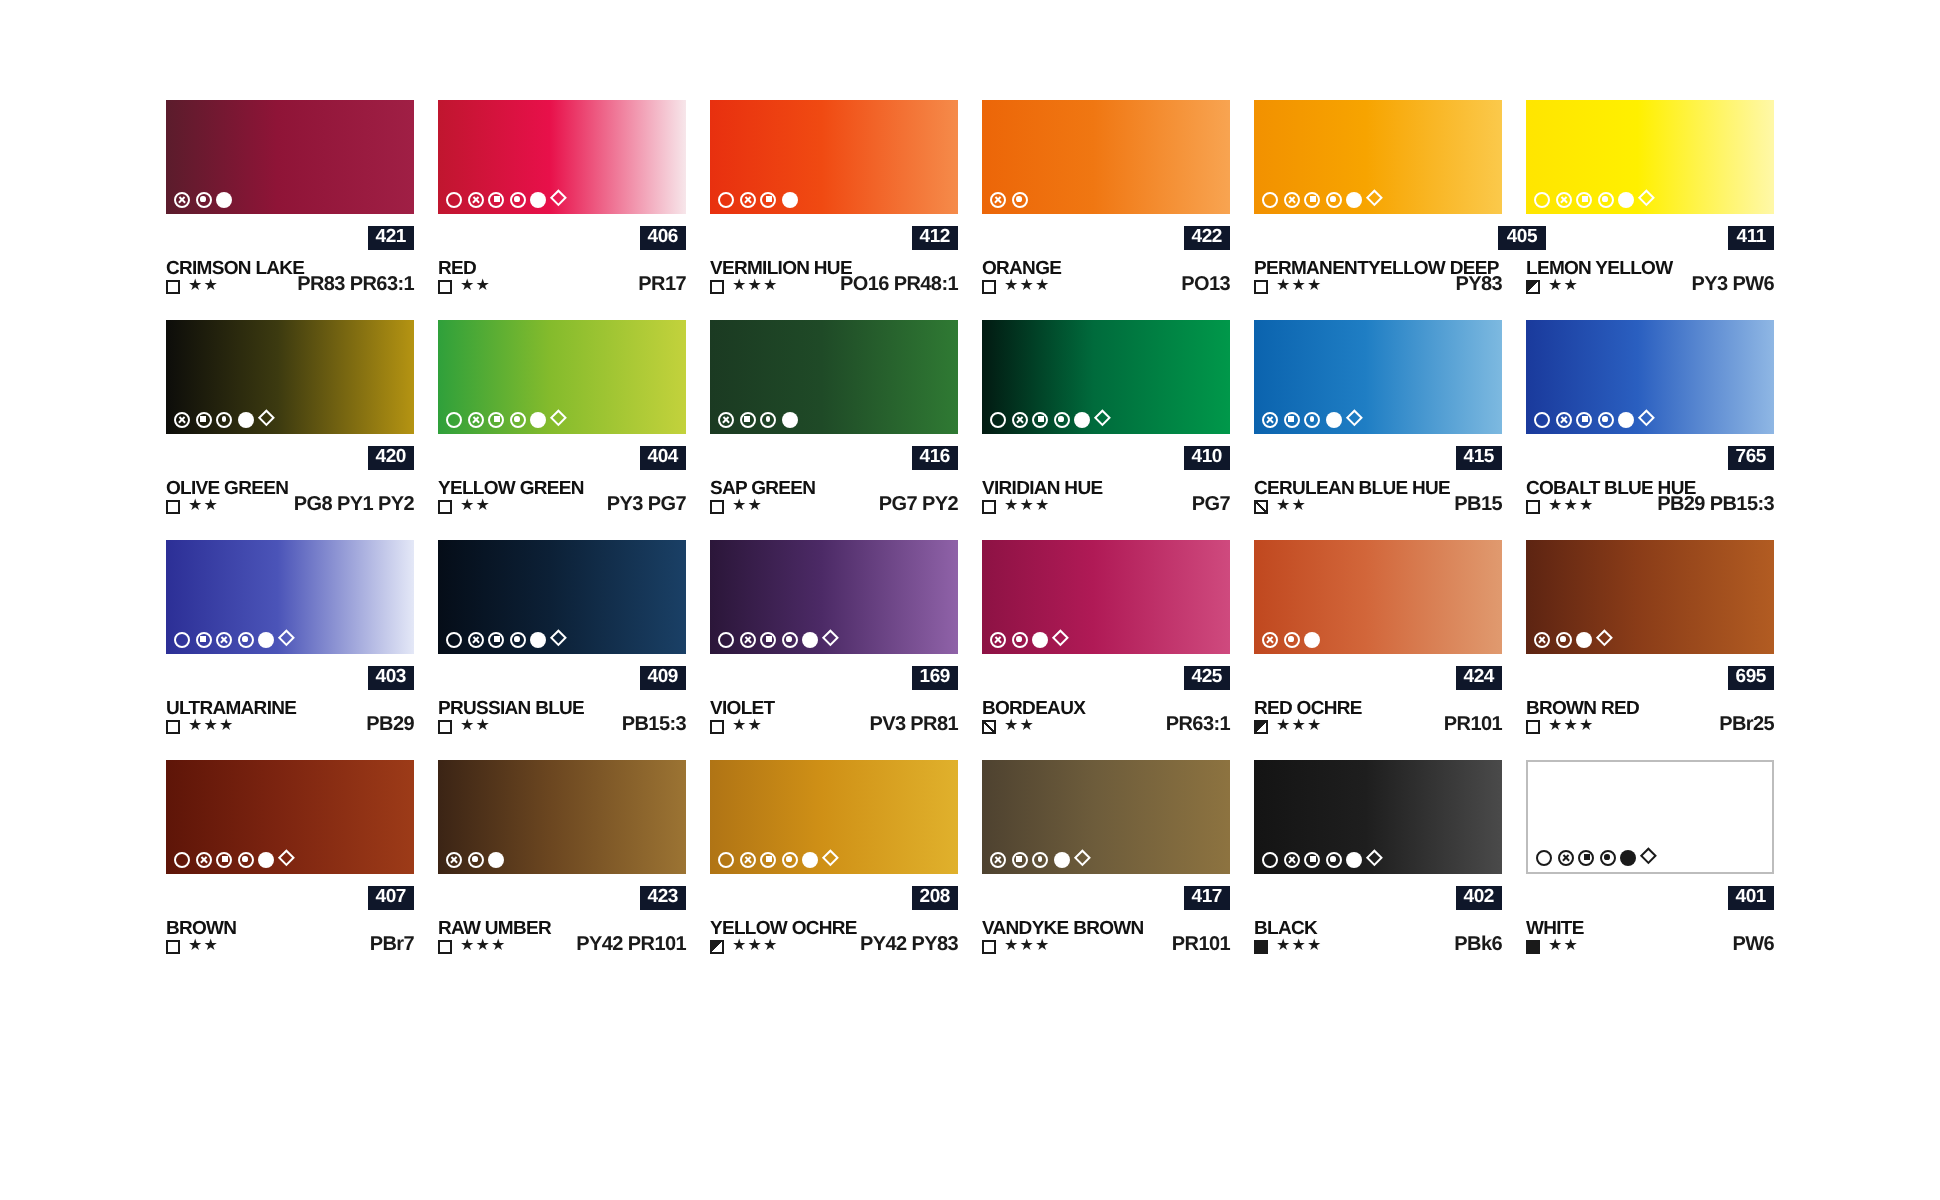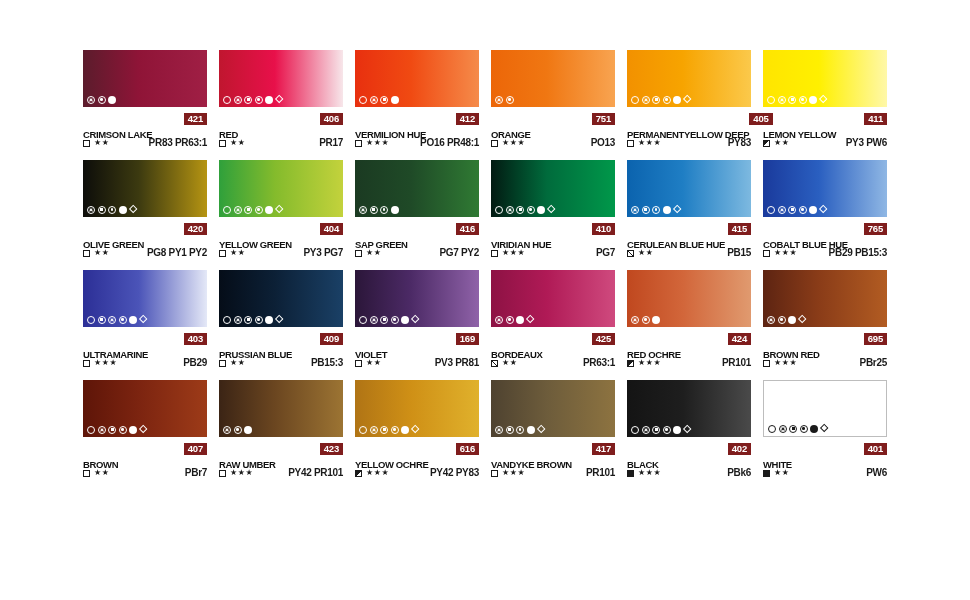--- a/index.html
+++ b/index.html
@@ -83,21 +83,21 @@
     left: 0; top: 62px;
     width: 124px; height: 13px;
     display: flex; align-items: center; justify-content: space-between;
   }
   .cname {
     font-size: 9.5px; font-weight: bold; color: #111;
     letter-spacing: -0.35px; text-transform: uppercase;
     white-space: nowrap; line-height: 11px; margin-top: 32px;
   }
   .code {
-    background: #7f1d1d; color: #fff;
+    background: #0f172a; color: #fff;
     font-size: 9.5px; font-weight: bold;
     padding: 1px 4px 1px 4px;
     line-height: 10px; letter-spacing: -0.2px;
     flex: 0 0 auto;
   }
 
   .infoline {
     position: absolute;
     left: 0; top: 88px;
     width: 124px; height: 10px;
@@ -191,21 +191,21 @@
     </div>
     <div class="cell">
       <div class="swatch" style="background: linear-gradient(to right, rgb(236, 102, 8) 0%, rgb(240, 119, 18) 45%, rgb(248, 164, 81) 100%);">
         <div class="icons">
           <span class="ic crossc"></span>
           <span class="ic dotc"></span>
         </div>
       </div>
       <div class="nameline">
         <span class="cname">ORANGE</span>
-        <span class="code">751</span>
+        <span class="code">422</span>
       </div>
       <div class="infoline">
         <div class="leftinfo">
           <span class="lf "></span>
           <span class="stars">★★★</span>
         </div>
         <span class="pig">PO13</span>
       </div>
     </div>
     <div class="cell">
@@ -568,21 +568,21 @@
           <span class="ic ring"></span>
           <span class="ic crossc"></span>
           <span class="ic sqc"></span>
           <span class="ic dotc"></span>
           <span class="ic disc"></span>
           <span class="ic diam"></span>
         </div>
       </div>
       <div class="nameline">
         <span class="cname">YELLOW OCHRE</span>
-        <span class="code">616</span>
+        <span class="code">208</span>
       </div>
       <div class="infoline">
         <div class="leftinfo">
           <span class="lf half"></span>
           <span class="stars">★★★</span>
         </div>
         <span class="pig">PY42 PY83</span>
       </div>
     </div>
     <div class="cell">

